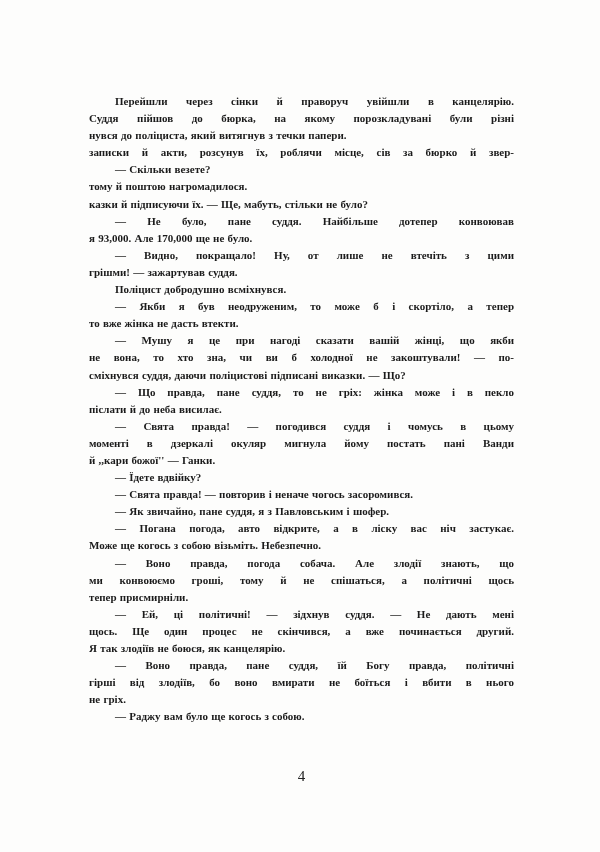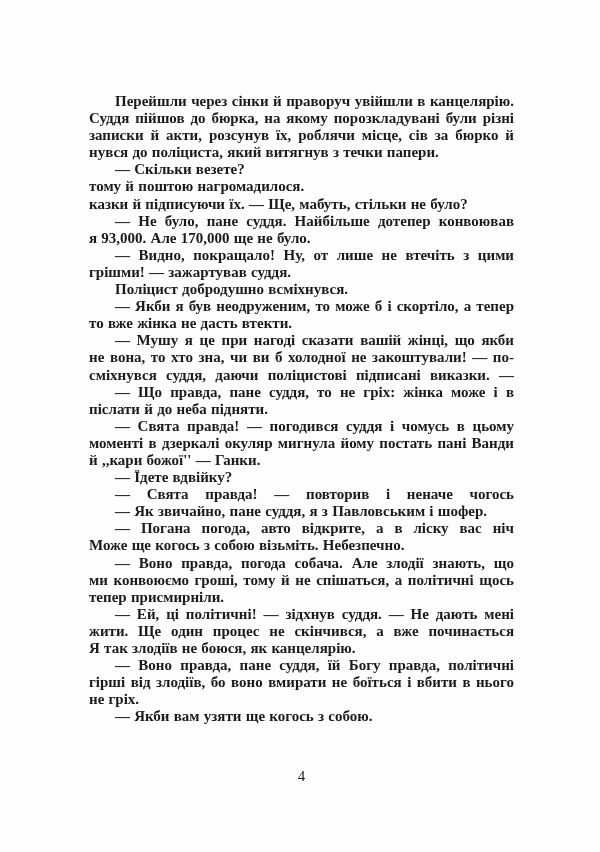--- a/index.html
+++ b/index.html
@@ -18,21 +18,21 @@
     position: absolute;
     inset: 0;
     background: #fdfdfc;
   }
   .text-block {
     position: absolute;
     left: 89px;
     top: 93px;
     width: 425px;
     color: #1b1b1b;
-    font-size: 15px;
+    font-size: 11px;
     font-weight: 700;
     -webkit-font-smoothing: antialiased;
   }
   .line {
     height: 17.1px;
     line-height: 17.1px;
     overflow: hidden;
     text-align: justify;
     text-align-last: justify;
     word-spacing: 0.5px;
@@ -54,50 +54,50 @@
     font-weight: 400;
   }
 </style>
 </head>
 <body>
 
 <div class="page">
   <div class="text-block">
       <div class="line first">Перейшли через сінки й праворуч увійшли в канцелярію.</div>
       <div class="line">Суддя пійшов до бюрка, на якому порозкладувані були різні</div>
+      <div class="line last">нувся до поліциста, який витягнув з течки папери.</div>
       <div class="line">записки й акти, розсунув їх, роблячи місце, сів за бюрко й звер-</div>
-      <div class="line last">нувся до поліциста, який витягнув з течки папери.</div>
       <div class="line first last">— Скільки везете?</div>
       <div class="line last">тому й поштою нагромадилося.</div>
       <div class="line last">казки й підписуючи їх. — Ще, мабуть, стільки не було?</div>
       <div class="line first">— Не було, пане суддя. Найбільше дотепер конвоював</div>
       <div class="line last">я 93,000. Але 170,000 ще не було.</div>
       <div class="line first">— Видно, покращало! Ну, от лише не втечіть з цими</div>
       <div class="line last">грішми! — зажартував суддя.</div>
       <div class="line first last">Поліцист добродушно всміхнувся.</div>
       <div class="line first">— Якби я був неодруженим, то може б і скортіло, а тепер</div>
       <div class="line last">то вже жінка не дасть втекти.</div>
       <div class="line first">— Мушу я це при нагоді сказати вашій жінці, що якби</div>
       <div class="line">не вона, то хто зна, чи ви б холодної не закоштували! — по-</div>
       <div class="line last">сміхнувся суддя, даючи поліцистові підписані виказки. — Що?</div>
       <div class="line first">— Що правда, пане суддя, то не гріх: жінка може і в пекло</div>
-      <div class="line last">післати й до неба підняти.</div>
+      <div class="line last">післати й до неба висилає.</div>
       <div class="line first">— Свята правда! — погодився суддя і чомусь в цьому</div>
       <div class="line">моменті в дзеркалі окуляр мигнула йому постать пані Ванди</div>
       <div class="line last">й ,,кари божої'' — Ганки.</div>
       <div class="line first last">— Їдете вдвійку?</div>
       <div class="line first last">— Свята правда! — повторив і неначе чогось засоромився.</div>
       <div class="line first last">— Як звичайно, пане суддя, я з Павловським і шофер.</div>
       <div class="line first">— Погана погода, авто відкрите, а в ліску вас ніч застукає.</div>
       <div class="line last">Може ще когось з собою візьміть. Небезпечно.</div>
       <div class="line first">— Воно правда, погода собача. Але злодії знають, що</div>
       <div class="line">ми конвоюємо гроші, тому й не спішаться, а політичні щось</div>
       <div class="line last">тепер присмирніли.</div>
       <div class="line first">— Ей, ці політичні! — зідхнув суддя. — Не дають мені</div>
-      <div class="line">жити. Ще один процес не скінчився, а вже починається другий.</div>
+      <div class="line">щось. Ще один процес не скінчився, а вже починається другий.</div>
       <div class="line last">Я так злодіїв не боюся, як канцелярію.</div>
       <div class="line first">— Воно правда, пане суддя, їй Богу правда, політичні</div>
       <div class="line">гірші від злодіїв, бо воно вмирати не боїться і вбити в нього</div>
       <div class="line last">не гріх.</div>
-      <div class="line first last">— Якби вам узяти ще когось з собою.</div>
+      <div class="line first last">— Раджу вам було ще когось з собою.</div>
     </div>
   <div class="page-number">4</div>
 </div>
 
 </body></html>

